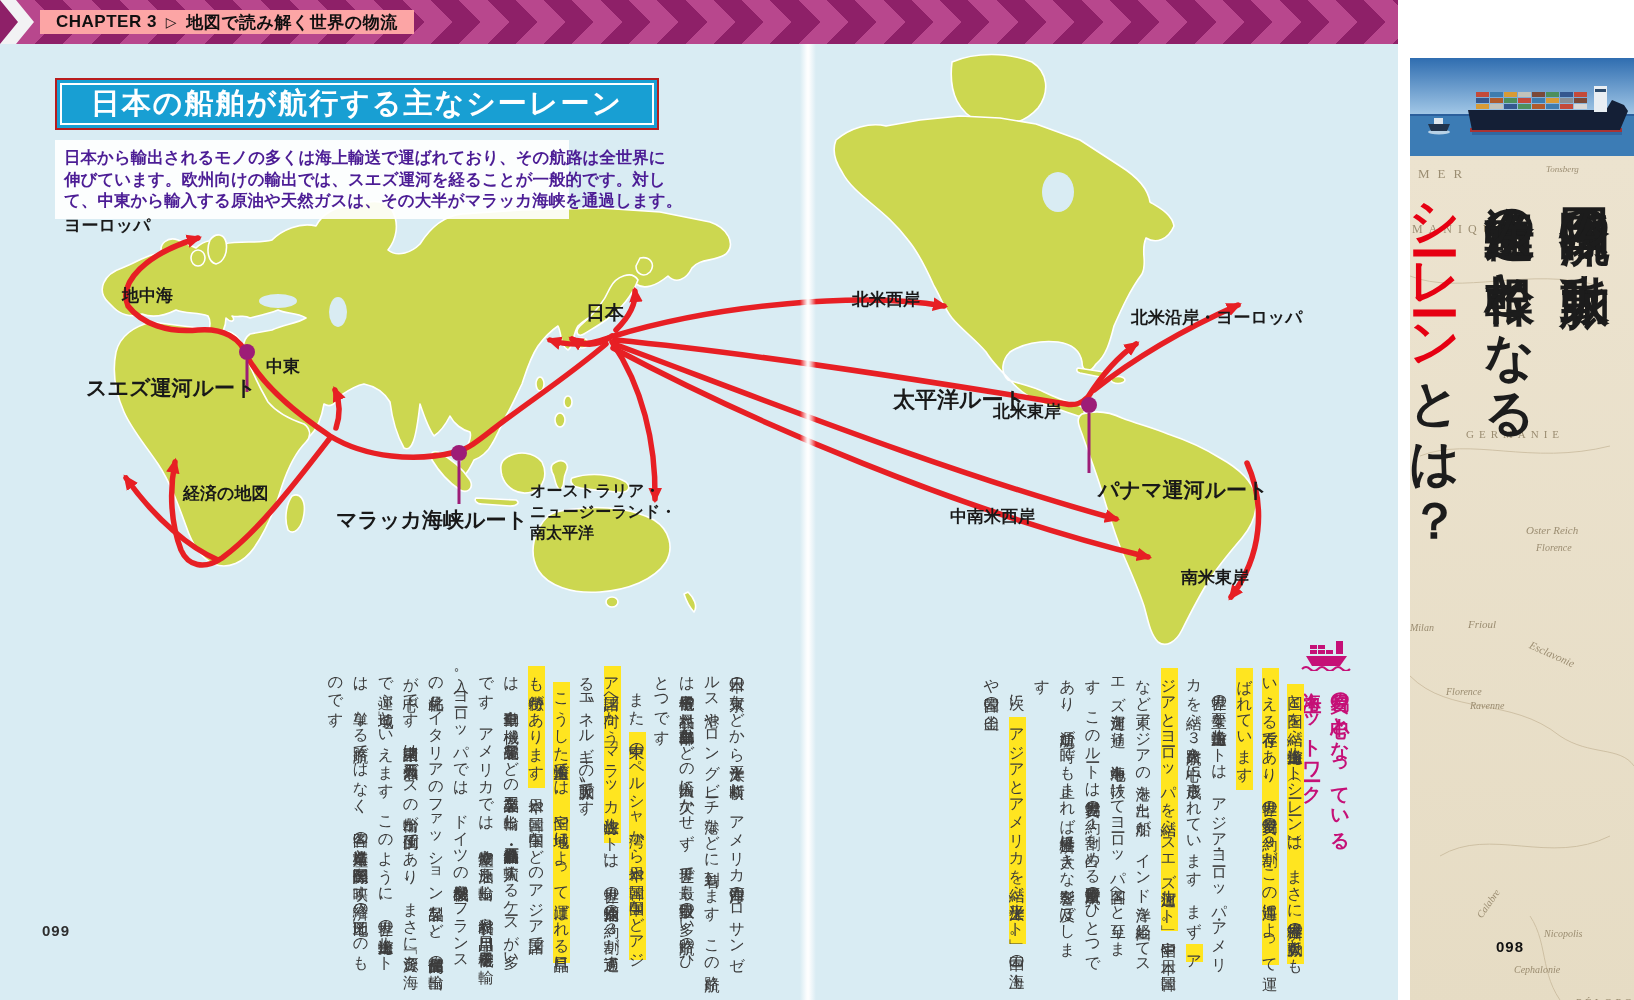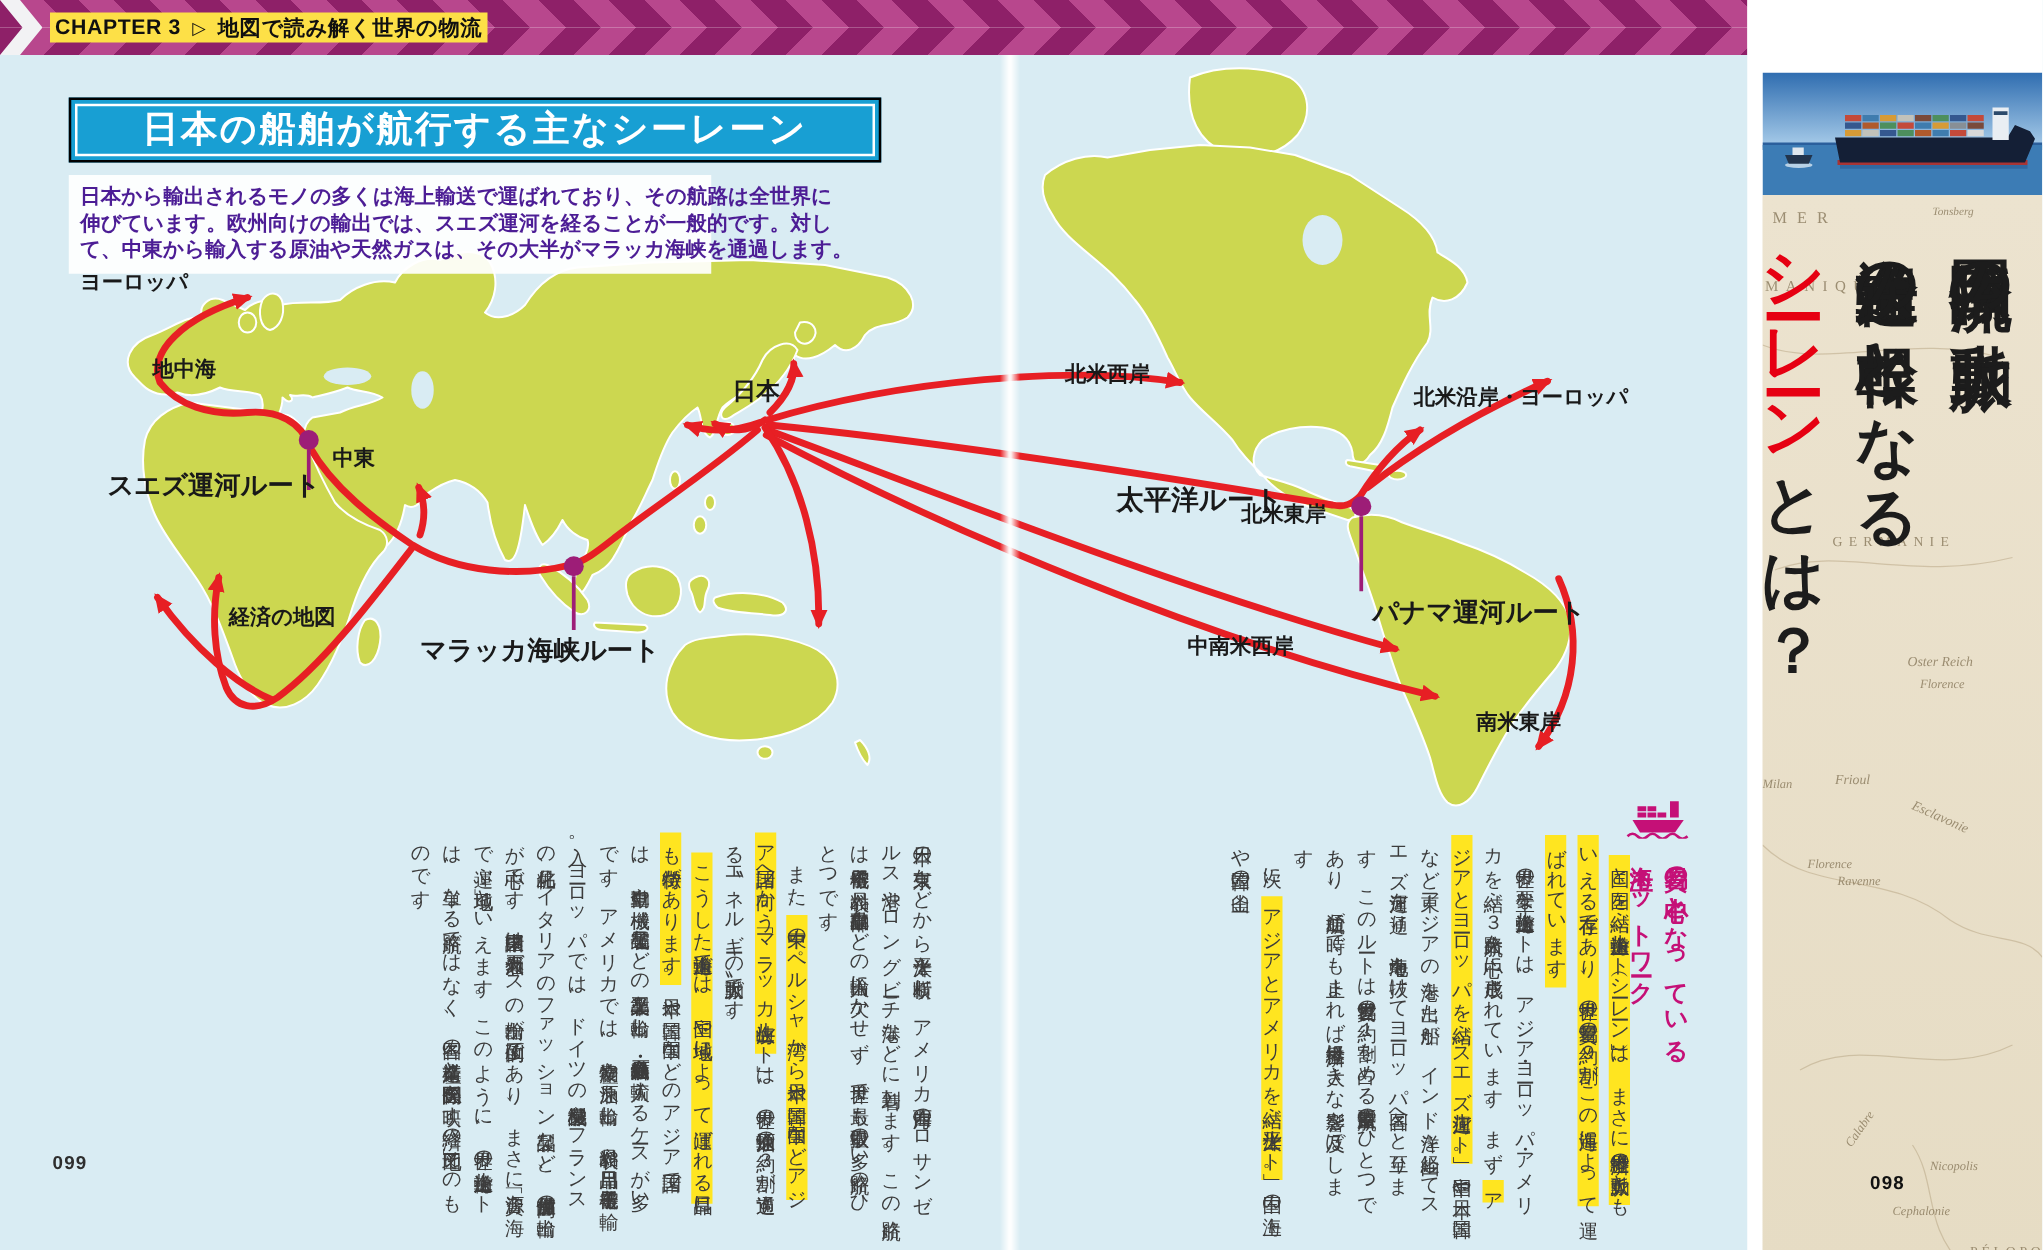--- a/index.html
+++ b/index.html
@@ -6,35 +6,35 @@
   #page{position:relative;width:1634px;height:1000px;overflow:hidden;
         font-family:"Liberation Sans","DejaVu Sans",sans-serif;background:#fff;}
 
   
   #header-bar{position:absolute;left:0;top:0;width:1398px;height:44px;overflow:hidden;}
   .chev-top,.chev-bot{position:absolute;left:0;width:100%;height:50%;}
   .chev-top{top:0;background:repeating-linear-gradient(45deg,#8e2068 0 20px,#b8478d 20px 40px);}
   .chev-bot{bottom:0;background:repeating-linear-gradient(135deg,#8e2068 0 20px,#b8478d 20px 40px);}
   .chev-white{position:absolute;left:0;top:0;width:34px;height:100%;background:#f2f2f4;
      clip-path:polygon(0 0,16px 0,34px 50%,16px 100%,0 100%,18px 50%);}
-  #chapter-box{position:absolute;left:40px;top:10px;height:24px;background:#fde047;
-     display:flex;align-items:center;gap:9px;padding:0 4px;font-size:17px;font-weight:800;color:#101010;
+  #chapter-box{position:absolute;left:40px;top:10px;height:24px;background:#fca5a5;
+     display:flex;align-items:center;gap:9px;padding:0 16px;font-size:17px;font-weight:800;color:#101010;
      letter-spacing:.5px;white-space:nowrap;}
   #chapter-box .tri{font-size:14px;font-weight:400;}
 
   
   #spread{position:absolute;left:0;top:44px;width:1398px;height:956px;background:#d9ecf3;}
   #map-svg{position:absolute;left:0;top:0;}
   #gutter{position:absolute;left:800px;top:0;width:16px;height:956px;
      background:linear-gradient(90deg,rgba(255,255,255,0),rgba(255,255,255,.95) 45%,rgba(255,255,255,.95) 55%,rgba(255,255,255,0));}
   #page-edge{position:absolute;left:1398px;top:0;width:12px;height:1000px;background:#ffffff;}
 
   
-  #map-title{position:absolute;left:55px;top:34px;width:650px;height:52px;background:#189fd3;
-     border:2px solid #000000;box-sizing:border-box;}
+  #map-title{position:absolute;left:55px;top:34px;width:604px;height:52px;background:#189fd3;
+     border:2px solid #b91c1c;box-sizing:border-box;}
   #map-title .inner{position:absolute;inset:3px;border:2px solid #ffffff;display:flex;align-items:center;justify-content:center;
      color:#ffffff;font-size:29px;font-weight:800;letter-spacing:2px;white-space:nowrap;}
   #map-desc{position:absolute;left:55px;top:96px;width:496px;background:rgba(255,255,255,.92);
      padding:7px 9px;font-size:16.5px;font-weight:700;color:#4c1d95;line-height:21.5px;white-space:nowrap;}
 
   .mlabel{position:absolute;color:#191919;font-weight:600;font-size:17px;white-space:nowrap;}
   .mroute{font-size:21px;font-weight:800;}
   .pre{white-space:pre-line;line-height:21px;}
 
   
@@ -155,20 +155,23 @@
       <div>て、中東から輸入する原油や天然ガスは、その大半がマラッカ海峡を通過します。</div>
     </div>
 
     <div class="mlabel" style="left:64px;top:170px">ヨーロッパ</div>
     <div class="mlabel" style="left:122px;top:240px">地中海</div>
     <div class="mlabel mroute" style="left:86px;top:330px">スエズ運河ルート</div>
     <div class="mlabel" style="left:266px;top:311px">中東</div>
     <div class="mlabel" style="left:183px;top:438px">経済の地図</div>
     <div class="mlabel mroute" style="left:336px;top:462px">マラッカ海峡ルート</div>
     <div class="mlabel" style="left:586px;top:256px;font-size:19px;font-weight:700">日本</div>
+    <div class="mlabel pre" style="left:530px;top:436px;font-size:16px">オーストラリア・
+ニュージーランド・
+南太平洋</div>
     <div class="mlabel" style="left:852px;top:244px">北米西岸</div>
     <div class="mlabel mroute" style="left:893px;top:341px;font-size:22px">太平洋ルート</div>
     <div class="mlabel" style="left:993px;top:356px">北米東岸</div>
     <div class="mlabel" style="left:1131px;top:262px">北米沿岸・ヨーロッパ</div>
     <div class="mlabel mroute" style="left:1098px;top:432px">パナマ運河ルート</div>
     <div class="mlabel" style="left:950px;top:461px">中南米西岸</div>
     <div class="mlabel" style="left:1181px;top:522px">南米東岸</div>
 
     <div id="gutter"></div>
 

